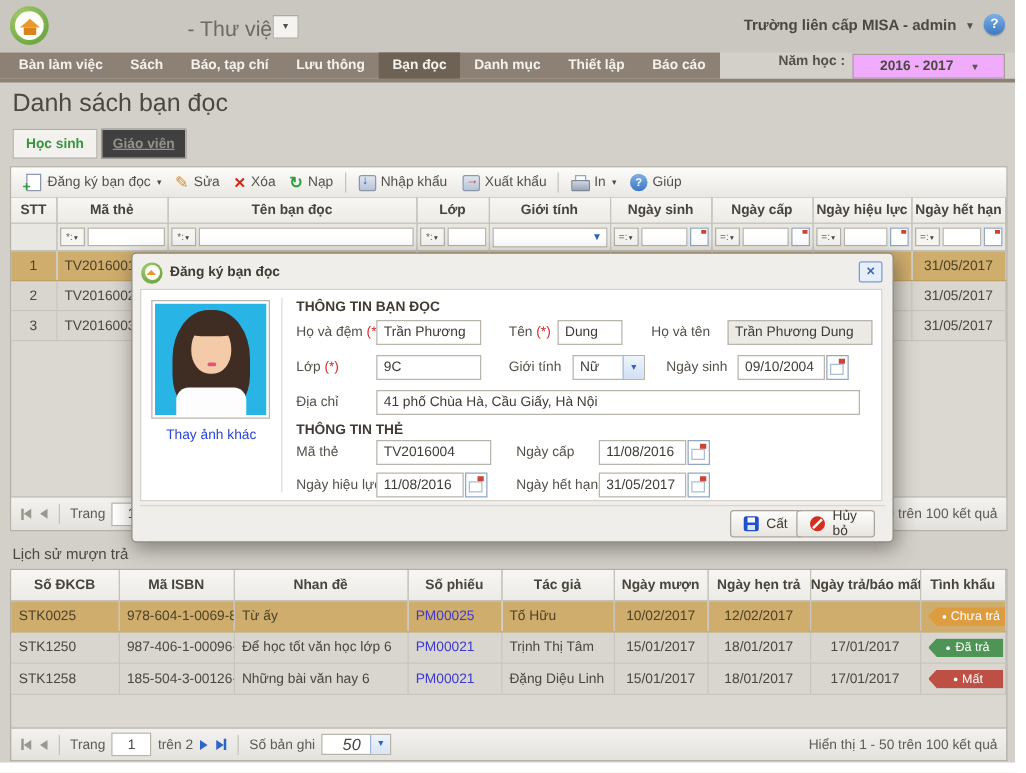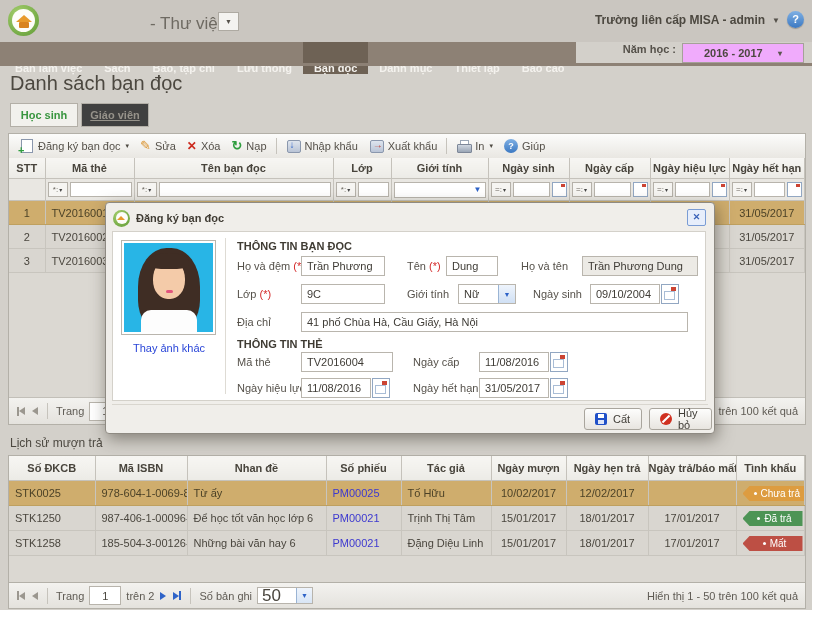--- a/index.html
+++ b/index.html
@@ -20,21 +20,21 @@
   .brand-dd{position:absolute;left:218px;top:12px;width:19px;height:17px;background:#f4f3f0;border:1px solid #aeaaa2;
             font-size:7px;color:#55514a;text-align:center;line-height:17px;}
   .user-box{position:absolute;right:32px;top:13px;font-size:12px;font-weight:bold;color:#4c4840;display:flex;align-items:center;gap:7px;}
   .user-caret{font-size:8px;color:#55514a;}
   .help-circle{position:absolute;right:8px;top:11px;width:17px;height:17px;border-radius:50%;
                background:linear-gradient(#7fb0e4,#3c79c2);color:#fff;font-size:11px;font-weight:bold;
                text-align:center;line-height:17px;box-shadow:0 1px 1px rgba(0,0,0,.25);}
 
   
   .nav-strip{position:absolute;left:0;top:42px;height:21px;background:#8d8175;display:flex;align-items:stretch;padding-left:4px;}
-  .nav-item{padding:16px 11px;font-size:11px;font-weight:bold;color:#f4f2ee;line-height:21px;white-space:nowrap;}
+  .nav-item{padding:0 11px;font-size:11px;font-weight:bold;color:#f4f2ee;line-height:21px;white-space:nowrap;}
   .nav-item.active{background:#6e6255;}
   .nav-underline{position:absolute;left:0;top:63px;width:100%;height:3px;background:#8d8175;}
   .year-wrap{position:absolute;right:8px;top:43px;display:flex;align-items:flex-start;gap:6px;}
   .year-label{font-size:11px;font-weight:bold;color:#55514a;}
   .year-select{width:78px;height:18px;background:#f0abfc;border:1px solid #a5a199;font-size:11px;font-weight:bold;color:#4c4840;
                display:flex;align-items:center;justify-content:space-between;padding:0 21px;}
   .year-select .yc{font-size:8px;color:#5a564e;}
 
   
   .page-title{position:absolute;left:10px;top:72px;font-size:20px;color:#4c4840;}
@@ -89,21 +89,21 @@
          border-top:1px solid #c2bfb8;display:flex;align-items:center;padding:0 7px;font-size:11px;color:#5f5b54;gap:5px;}
   .pager .info{margin-left:auto;}
   .pgb{display:flex;align-items:center;padding:1px;}
   .tri-r{width:0;height:0;border:4px solid transparent;border-left:6px solid #2e63c8;border-right:0;}
   .tri-l{width:0;height:0;border:4px solid transparent;border-right:6px solid #9b978f;border-left:0;}
   .pbar{width:2px;height:9px;background:#9b978f;}
   .pbar.blue{background:#2e63c8;}
   .psep{width:1px;height:16px;background:#c6c3bc;margin:0 3px;}
   .pg-input{width:26px;height:15px;border:1px solid #b8b4ac;font-size:11px;text-align:center;background:#fff;color:#4a463e;}
   .pg-select{width:56px;height:17px;background:#fff;border:1px solid #b8b4ac;box-sizing:border-box;display:flex;align-items:center;}
-  .pg-select .v{flex:1;padding-left:4px;font-size:17px;color:#4a463e;}
+  .pg-select .v{flex:1;padding-left:16px;font-size:13px;color:#4a463e;font-style:italic;}
   .pg-select .dd{width:15px;height:100%;background:linear-gradient(#eef4fc,#d8e5f5);border-left:1px solid #9ab4d4;color:#2e63c8;
                  font-size:7px;display:flex;align-items:center;justify-content:center;}
 
   
   .hist-label{position:absolute;left:10px;top:436px;font-size:12px;color:#4c4840;}
   .hist-panel{position:absolute;left:8px;top:455px;width:798px;height:128px;background:#dbd8d2;border:1px solid #b3b0a8;box-sizing:border-box;}
   .hist-panel th{height:24px;}
   .hist-panel td.cell{height:25px;}
   .link{color:#3d39cf;}
   .badge{display:inline-flex;align-items:center;gap:4px;color:#fff;font-size:10px;line-height:15px;padding:0 7px 0 11px;
@@ -143,21 +143,21 @@
   .dsel .v{flex:1;font-size:11px;color:#3f3c36;padding-left:5px;}
   .dsel .dd{width:16px;height:100%;background:linear-gradient(#eef4fc,#d0e0f4);border-left:1px solid #9ab4d4;color:#2e63c8;
             font-size:7px;display:flex;align-items:center;justify-content:center;}
   .dcal{position:absolute;width:18px;height:20px;background:#fff;border:1px solid #92a7c2;box-sizing:border-box;}
   .dcal::after{content:"";position:absolute;right:2px;top:2px;width:5px;height:4px;background:#cc4433;}
   .dcal::before{content:"";position:absolute;left:2px;bottom:3px;width:9px;height:7px;border:1px solid #a9bdd6;}
   .modal-hr{position:absolute;left:6px;right:6px;top:201px;height:1px;background:#d9d6cf;}
   .btn{position:absolute;top:205px;height:22px;display:flex;align-items:center;gap:6px;padding:0 10px;box-sizing:border-box;
        background:linear-gradient(#fdfdfc,#e8e5e0);border:1px solid #a9a59d;border-radius:3px;font-size:11px;color:#3f3c36;}
   .btn-save{left:478px;width:58px;}
-  .btn-cancel{left:543px;width:63px;}
+  .btn-cancel{left:531px;width:63px;}
   .ic-save{width:12px;height:12px;background:#2050c8;border-radius:2px;position:relative;flex:none;}
   .ic-save::before{content:"";position:absolute;left:3px;top:1px;width:6px;height:4px;background:#fff;}
   .ic-save::after{content:"";position:absolute;left:3px;bottom:1px;width:6px;height:4px;background:#dce4f8;}
   .ic-cancel{width:12px;height:12px;border-radius:50%;background:#d03020;position:relative;flex:none;}
   .ic-cancel::before{content:"";position:absolute;left:1px;top:5px;width:10px;height:2px;background:#fff;transform:rotate(-45deg);}
 </style>
 </head>
 <body>
 
 <div class="screen">

